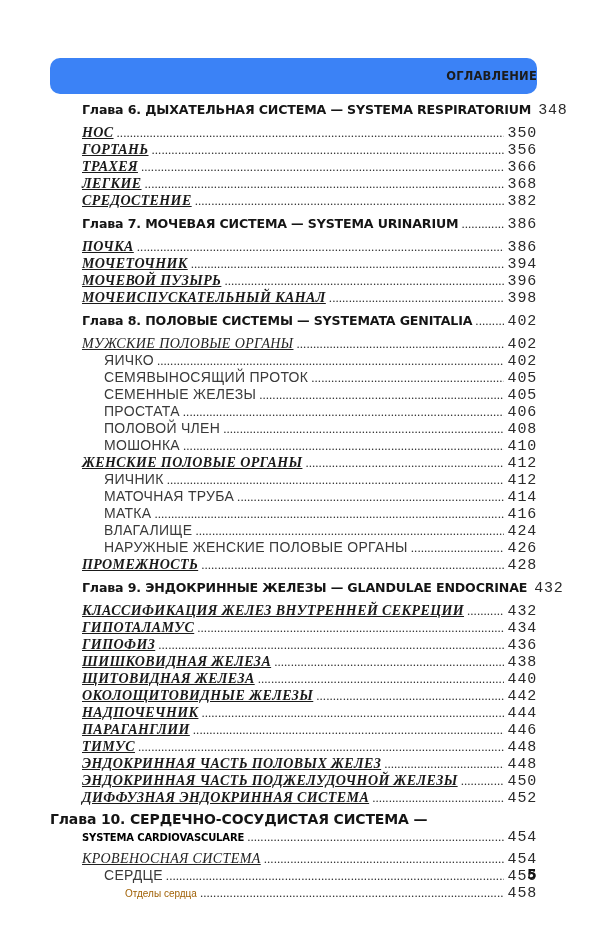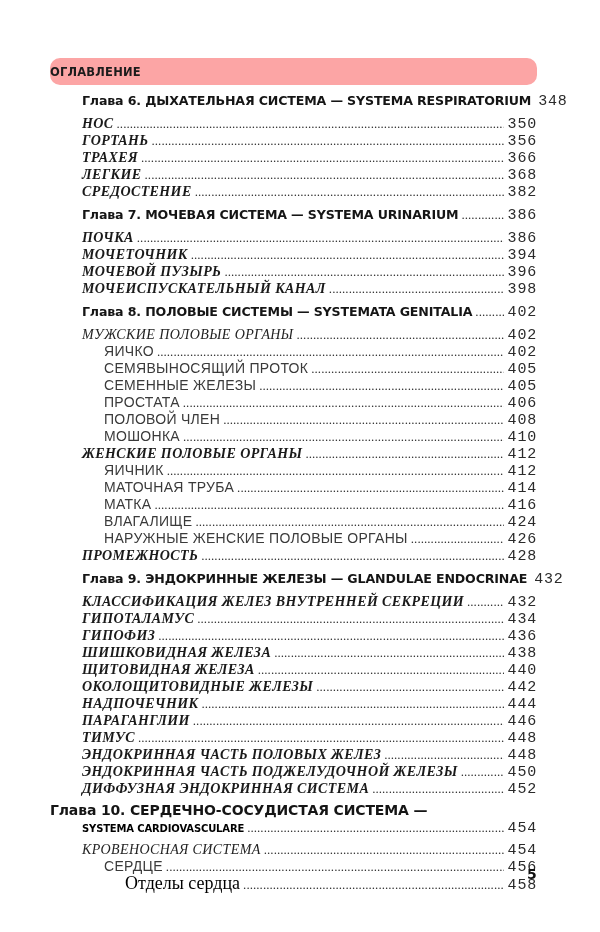--- a/index.html
+++ b/index.html
@@ -14,26 +14,26 @@
       overflow: hidden;
       color: #1a1a1a;
     }
     .page {
       position: absolute;
       left: 50px;
       top: 58px;
       width: 487px;
     }
     .banner {
-      height: 27px;
+      height: 36px;
       border-radius: 10px;
-      background: #fca5a5;
+      background: #3b82f6;
       display: flex;
       align-items: center;
-      justify-content: flex-start;
+      justify-content: flex-end;
       font-family: "DejaVu Sans", sans-serif;
       font-weight: bold;
       font-size: 11.5px;
       letter-spacing: 0.2px;
       color: #1c1c1c;
       margin-bottom: 6px;
     }
     .toc { list-style: none; margin: 0; padding: 0; }
     .row {
       display: flex;
@@ -103,38 +103,39 @@
     }
 
     
     .row.section .title {
       font-family: "Liberation Serif", serif;
       font-weight: bold;
       font-style: italic;
       font-size: 14px;
       color: #1a1a1a;
       letter-spacing: 0.4px;
+      text-decoration: underline;
     }
     .row.section.light .title {
       font-weight: normal;
       color: #222;
     }
     
     .row.sub .title {
       font-family: Liberation Sans, sans-serif;
       font-size: 14px;
       color: #3a3a3a;
       padding-left: 22px;
       letter-spacing: 0.3px;
     }
     
     .row.sub2 .title {
-      font-family: Liberation Serif, serif;
-      font-size: 18px;
-      color: #000000;
+      font-family: Liberation Sans, sans-serif;
+      font-size: 10px;
+      color: #a16207;
       padding-left: 43px;
     }
 
     .folio {
       position: absolute;
       left: 527px;
       top: 866px;
       font-family: "DejaVu Sans", sans-serif;
       font-weight: bold;
       font-size: 14px;

